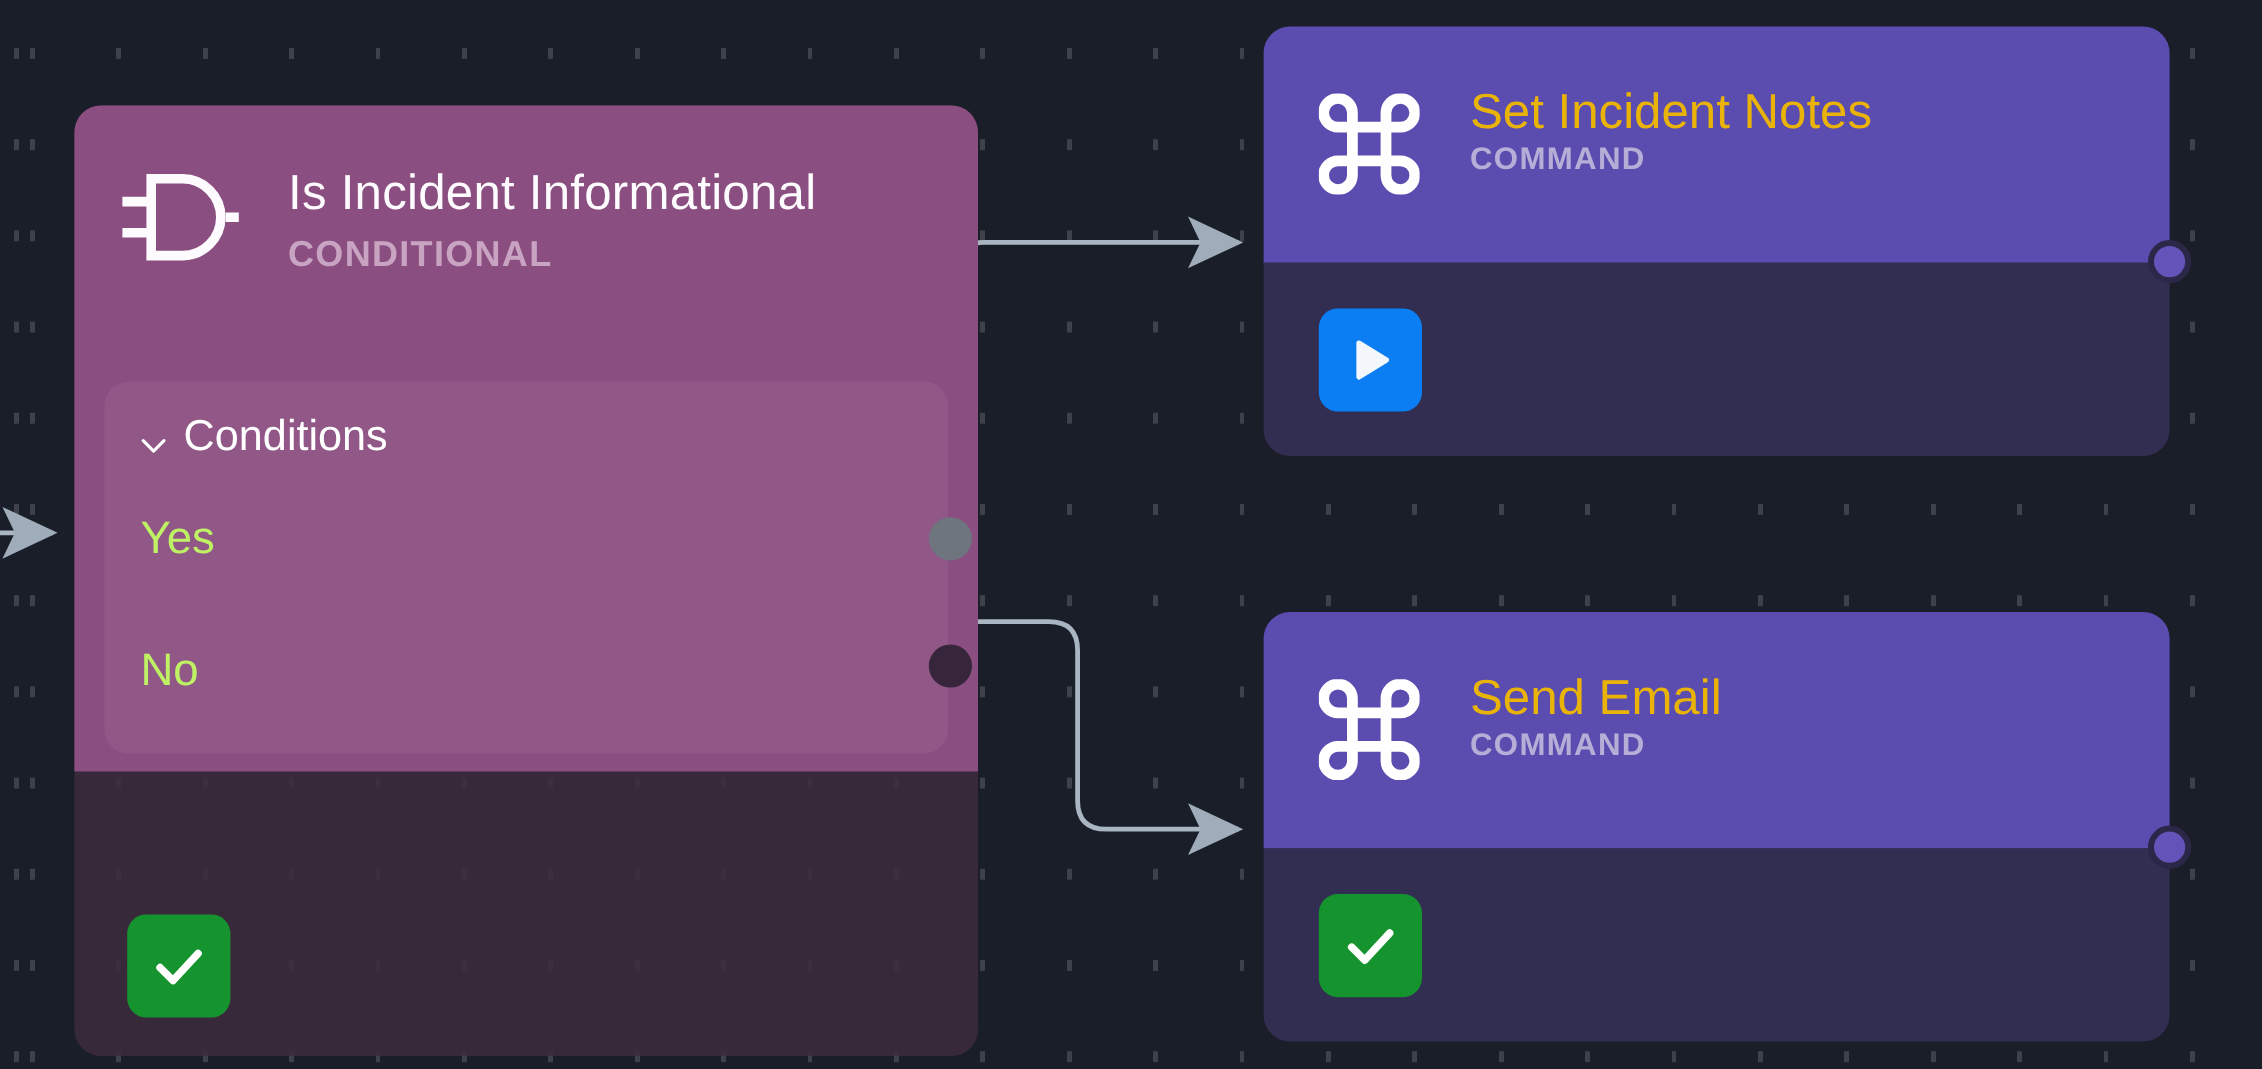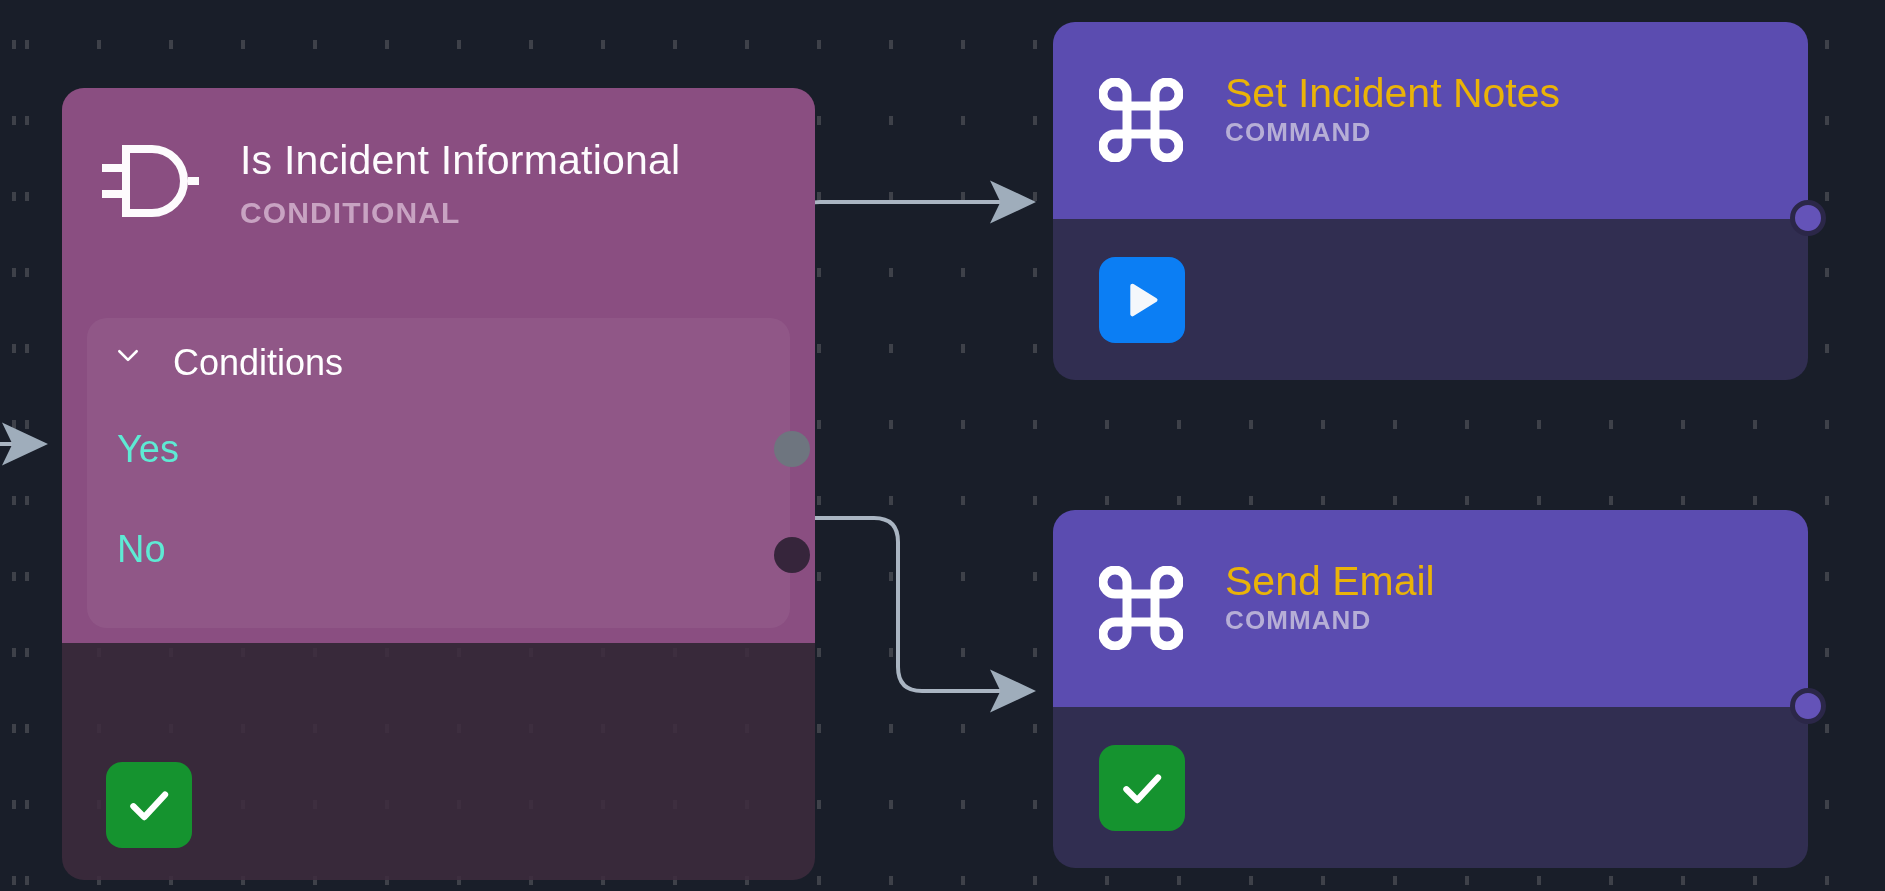--- a/index.html
+++ b/index.html
@@ -65,31 +65,31 @@
   }
 
   #conditions-panel {
     position: absolute; left: 25px; top: 230px;
     width: 703px; height: 310px;
     background: rgba(255,255,255,0.055);
     border-radius: 20px;
   }
   #conditions-header {
     position: absolute; left: 28px; top: 24px;
-    display: flex; align-items: flex-start; gap: 32px;
+    display: flex; align-items: flex-end; gap: 12px;
   }
   .chev { width: 26px; height: 26px; flex: none; }
   #conditions-label { font-size: 36px; color: #ffffff; }
   .branch-row {
     position: absolute; left: 30px; width: 673px; height: 54px;
     display: flex; align-items: center;
   }
-  .branch-label { font-size: 38px; color: #5eead4; }
+  .branch-label { font-size: 38px; color: #bef264; }
   #branch-yes { top: 104px; }
-  #branch-no  { top: 204px; }
+  #branch-no  { top: 214px; }
   .branch-dot {
     position: absolute; width: 36px; height: 36px; border-radius: 50%;
   }
   #dot-yes { left: 687px; top: 113px; background: #6e757f; }
   #dot-no  { left: 687px; top: 219px; background: #36253b; }
 
   #cond-footer {
     position: absolute; left: 0; top: 555px; width: 100%; height: 237px;
   }
   #cond-question {

